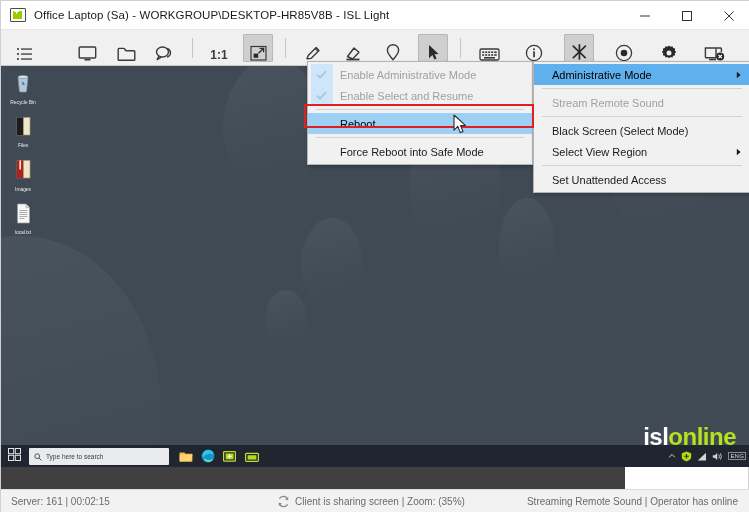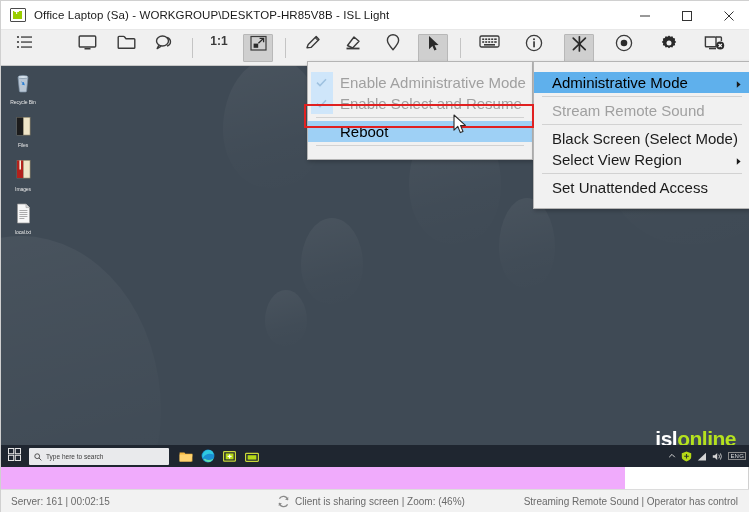--- a/index.html
+++ b/index.html
@@ -54,21 +54,21 @@
 
   
   .toolbar {
     position: absolute; left: 0; top: 29px; width: 749px; height: 36px;
     background: #f0f0f0;
     display: flex; align-items: center;
     border-bottom: 1px solid #c8c8c8;
   }
   .tb-btn {
     width: 30px; height: 28px;
-    display: flex; align-items: flex-start; justify-content: center;
+    display: flex; align-items: flex-end; justify-content: center;
     cursor: pointer; flex: none; border-radius: 1px;
   }
   .tb-btn.active { background: #cfcfcf; border: 1px solid #b8b8b8; }
   .tb-btn svg { display: block; }
   .tb-label {
     font-size: 12px; font-weight: bold; color: #3a3a3a;
     font-family: "Liberation Sans", sans-serif;
   }
   .tb-sep {
     width: 1px; height: 20px; background: #c4c4c4; flex: none;
@@ -94,21 +94,21 @@
     display: flex; flex-direction: column; align-items: center;
     cursor: pointer;
   }
   .desk-icon-label {
     font-size: 5px; color: #e8e8e8; margin-top: 1.5px;
     text-align: center; line-height: 6px; letter-spacing: -0.1px;
     max-width: 42px; overflow: hidden; white-space: nowrap;
   }
   .isl-logo {
     position: absolute; right: 14px; bottom: 16px;
-    font-size: 21px; font-weight: bold;
+    font-size: 24px; font-weight: bold;
     letter-spacing: -0.5px;
     font-family: "Liberation Sans", sans-serif;
   }
   .isl-logo .w { color: #ffffff; }
   .isl-logo .g { color: #b5e21e; }
 
   
   .taskbar {
     position: absolute; left: 0; bottom: 0; width: 749px; height: 22px;
     background: #1f2630;
@@ -131,21 +131,21 @@
     position: absolute; right: 4px; top: 0; height: 22px;
     display: flex; align-items: center; gap: 5px;
   }
   .tray-item { cursor: pointer; display: flex; align-items: center; }
   .tray-lang { font-size: 6px; color: #dcdcdc; letter-spacing: 0.2px;
                 border: 0.5px solid #8a8a8a; padding: 0 1px; }
 
   
   .statusbar {
     position: absolute; left: 0; top: 466px; width: 624px; height: 46px;
-    background: #f0abfc;
+    background: #404040;
   }
   .statusbar-line {
     position: absolute; left: 0; top: 22px; width: 749px; height: 24px;
     background: #f2f2f2;
     border-top: 1px solid #dcdcdc;
     display: flex; align-items: center;
     font-size: 10px; color: #6a6a6a;
   }
   .sb-left { margin-left: 10px; white-space: nowrap; }
   .sb-center {
@@ -154,22 +154,22 @@
   }
   .sb-center-icon { margin-right: 5px; flex: none; display: flex; }
   .sb-right { position: absolute; right: 12px; white-space: nowrap; }
 
   
   .menu {
     position: absolute;
     background: #f1f1f1;
     border: 1px solid #b4b4b4;
     box-shadow: 1px 2px 4px rgba(0,0,0,0.22);
-    padding: 10px 0;
-    font-size: 15px;
+    padding: 2px 0;
+    font-size: 11px;
     color: #1a1a1a;
     z-index: 40;
   }
   .menu-item {
     height: 21px; display: flex; align-items: center;
     padding-right: 12px; cursor: pointer; position: relative;
     white-space: nowrap;
   }
   .menu-item .mi-check {
     width: 26px; height: 21px; flex: none;
@@ -594,20 +594,24 @@
 
     <div class="menu-sep"></div>
 
     <div class="menu-item selected">
       <span class="mi-check"></span>
       <span class="mi-label">Reboot</span>
     </div>
 
     <div class="menu-sep"></div>
 
+    <div class="menu-item">
+      <span class="mi-check"></span>
+      <span class="mi-label">Force Reboot into Safe Mode</span>
+    </div>
   </div>
 
   <div class="menu" id="menu-tools">
     <div class="menu-item highlight-sub">
       <span class="mi-label">Administrative Mode</span>
       <span class="mi-arrow">
         <svg width="6" height="8" viewBox="0 0 6 8">
             <path d="M0.8 0.8 L4.6 4 L0.8 7.2 Z" fill="#1a1a1a"></path>
           </svg>
       </span>
@@ -653,19 +657,19 @@
       <span class="sb-left">Server: 161  |  00:02:15</span>
       <span class="sb-center">
         <span class="sb-center-icon">
           <svg width="13" height="13" viewBox="0 0 13 13">
             <path d="M10.8 5 A4.6 4.6 0 0 0 2.4 3.6" fill="none" stroke="#8a8a8a" stroke-width="1.3"></path>
             <path d="M2.2 8 A4.6 4.6 0 0 0 10.6 9.4" fill="none" stroke="#8a8a8a" stroke-width="1.3"></path>
             <path d="M11.4 2 L11 5.3 L8 4.4 Z" fill="#8a8a8a"></path>
             <path d="M1.6 11 L2 7.7 L5 8.6 Z" fill="#8a8a8a"></path>
           </svg>
         </span>
-        <span>Client is sharing screen  |  Zoom: (46%)</span>
-      </span>
-      <span class="sb-right">Streaming Remote Sound  |  Operator has control</span>
+        <span>Client is sharing screen  |  Zoom: (35%)</span>
+      </span>
+      <span class="sb-right">Streaming Remote Sound  |  Operator has online</span>
     </div>
   </div>
 
 </div>
 
 </body></html>

